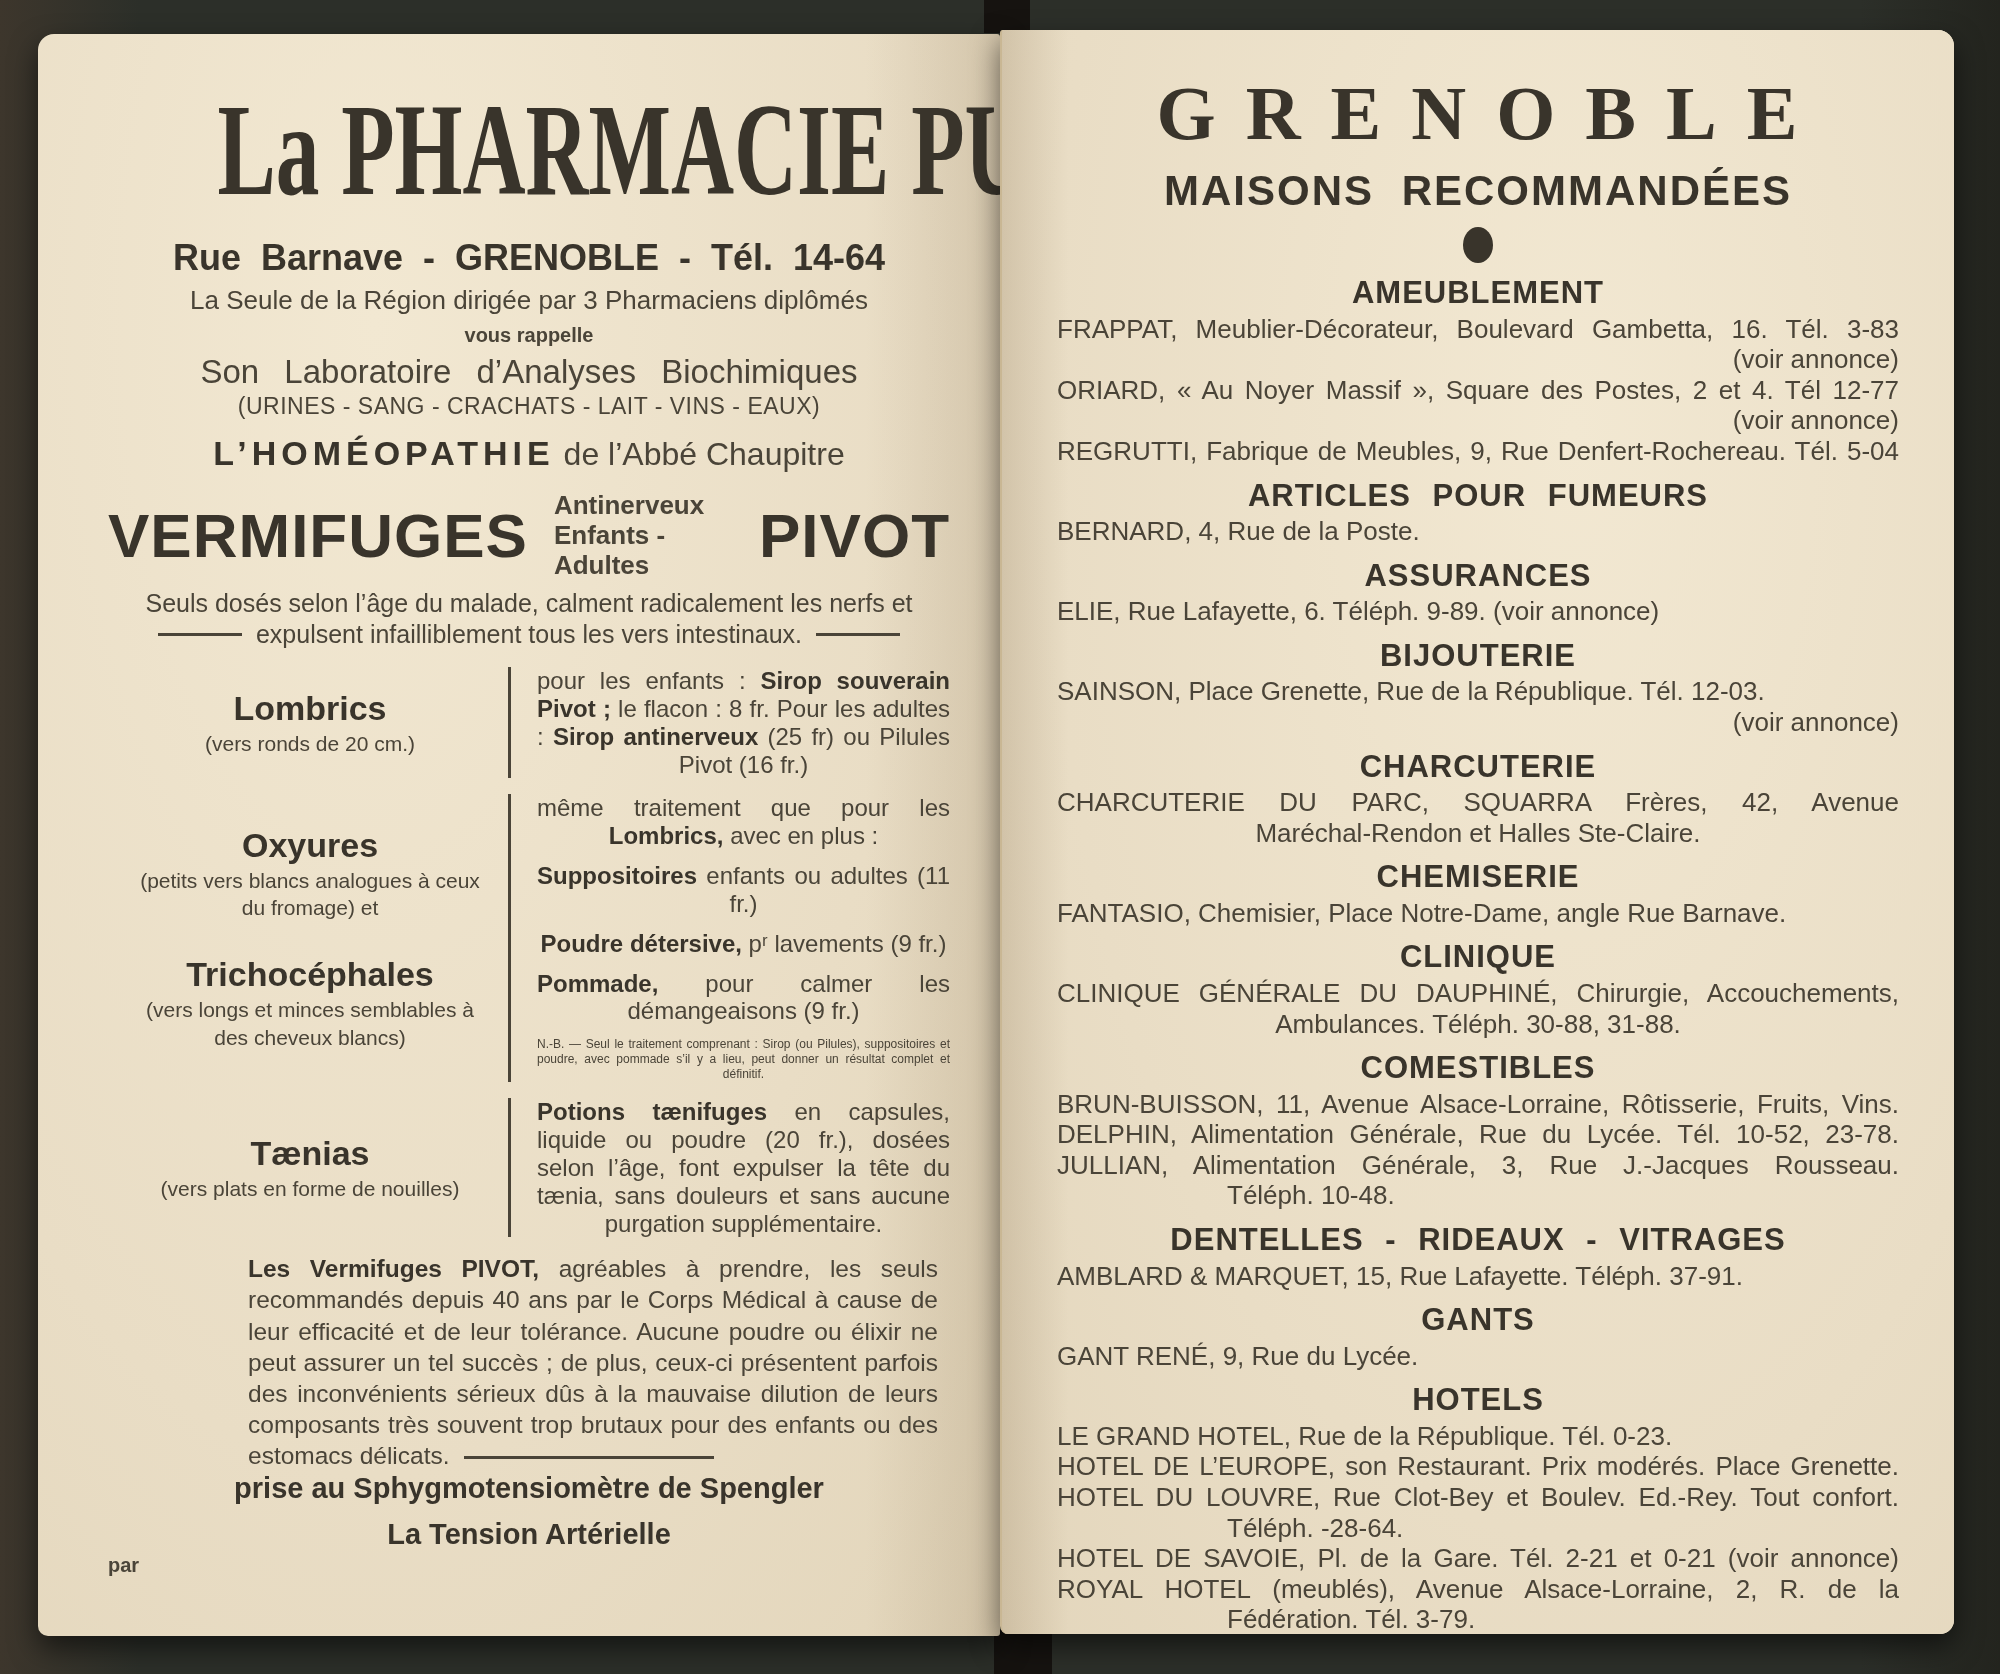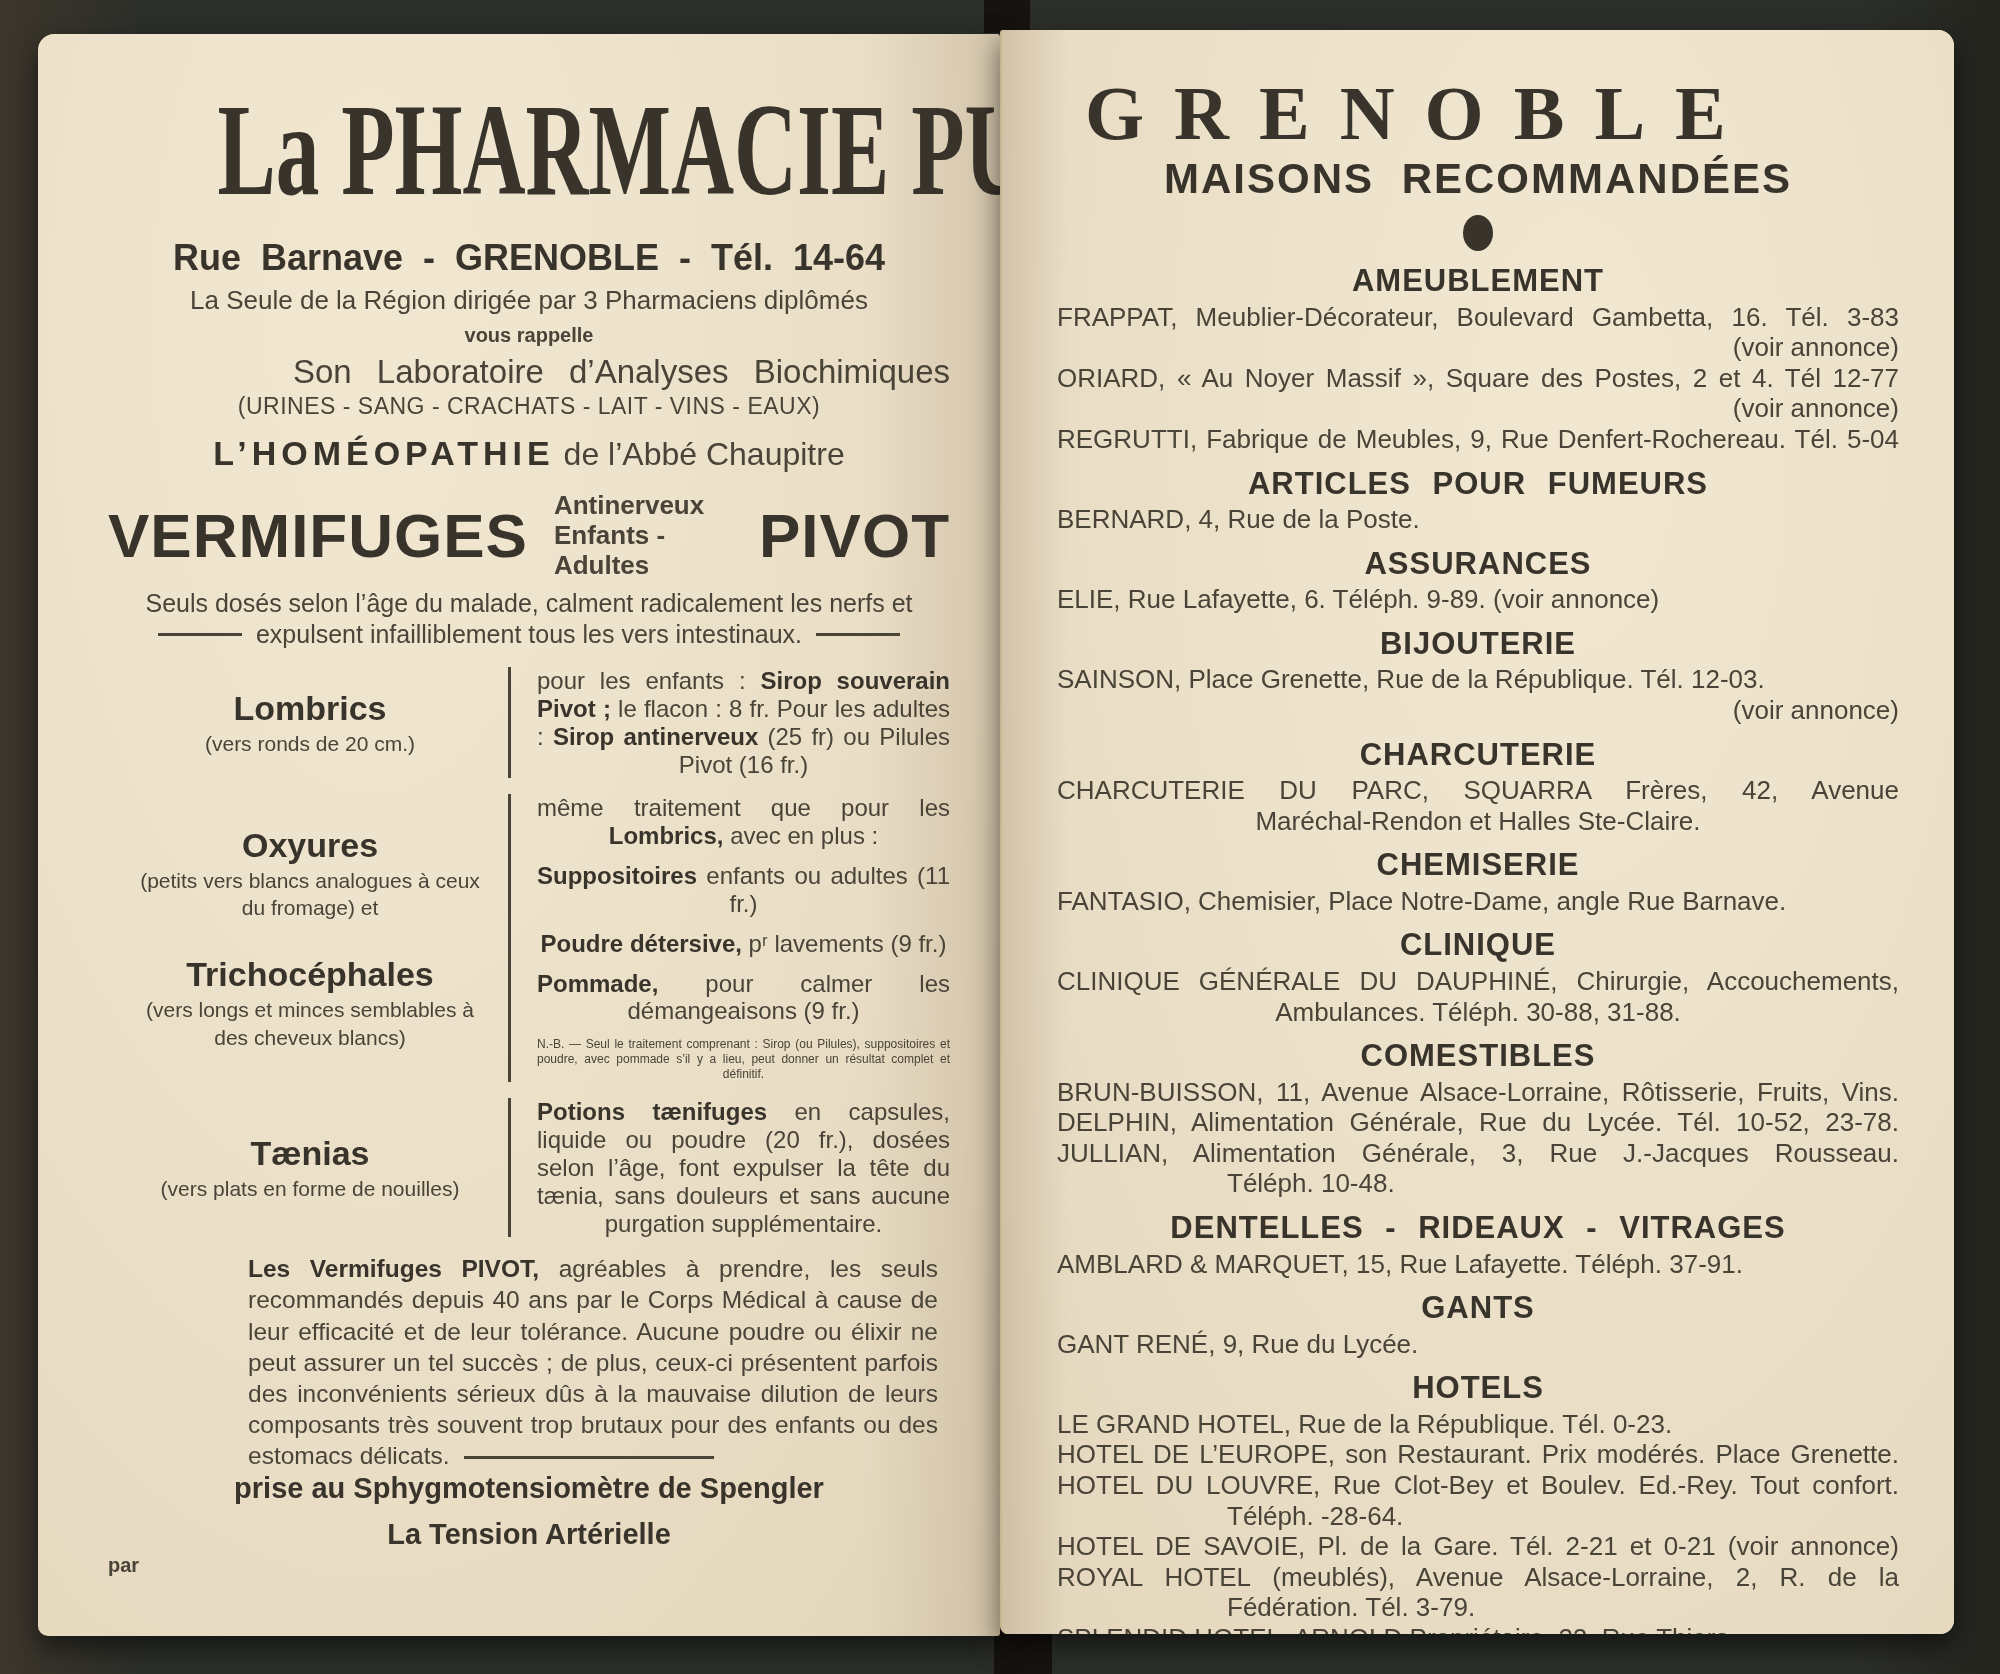--- a/index.html
+++ b/index.html
@@ -30,21 +30,21 @@
       var(--paper);
     padding:45px 55px 0 55px;}
 
   
   .ph-title{font-family:"Liberation Serif",serif;font-size:118px;font-weight:700;
     color:var(--ink-dark);text-align:center;line-height:1.08;white-space:nowrap;
     transform:scale(.74,1.12);transform-origin:50% 50%;margin:0 0 24px;}
   .addr{text-align:center;font-weight:700;font-size:36px;word-spacing:10px;color:var(--ink-dark);margin-bottom:6px;white-space:nowrap;}
   .subtitle{text-align:center;font-size:26px;margin-bottom:8px;white-space:nowrap;}
   .rappelle{text-align:center;font-size:20px;font-weight:700;margin-bottom:6px;}
-  .lab{text-align:right;font-size:33px;word-spacing:16px;margin-bottom:2px;white-space:nowrap;}
+  .lab{text-align:center;font-size:33px;word-spacing:16px;margin-bottom:2px;white-space:nowrap;}
   .labsub{text-align:center;font-size:23px;letter-spacing:.5px;margin-bottom:14px;}
   .homeo{text-align:center;font-size:32px;margin-bottom:18px;white-space:nowrap;}
   .homeo b{font-size:34px;letter-spacing:5px;color:var(--ink-dark);}
   .verm{display:flex;justify-content:center;align-items:center;gap:26px;margin-bottom:8px;}
   .verm-big{font-size:62px;font-weight:700;letter-spacing:1px;color:var(--ink-dark);line-height:1;}
   .verm-mid{font-size:26px;font-weight:700;line-height:1.15;text-align:left;}
   .claim1{text-align:center;font-size:25px;font-weight:500;white-space:nowrap;margin-bottom:2px;}
   .claim2{display:flex;justify-content:center;align-items:center;gap:14px;font-size:25px;font-weight:500;margin-bottom:18px;white-space:nowrap;}
   .rule{width:84px;border-top:3px solid var(--ink);}
   .wtable{margin:0 0 4px 30px;}
@@ -59,21 +59,21 @@
   .wtext b{font-weight:700;color:var(--ink-dark);}
   .nb{font-size:12px;line-height:1.25;text-align:justify;text-align-last:center;margin-top:9px;}
   .closing{margin:14px 12px 0 140px;font-size:24.5px;line-height:1.27;text-align:justify;}
   .closing b{color:var(--ink-dark);}
   .hr-inline{display:inline-block;width:250px;border-top:3px solid var(--ink);vertical-align:middle;margin-left:14px;}
   .tension{margin-top:12px;text-align:center;font-weight:700;font-size:29px;line-height:1.18;color:var(--ink-dark);}
   .by{font-size:20px;font-weight:700;text-align:left;margin-top:2px;}
 
   
   .gren{font-family:"Liberation Serif",serif;font-size:76px;font-weight:700;line-height:1;
-    letter-spacing:30px;padding-left:28px;text-align:left;color:var(--ink-dark);margin:0 0 4px;white-space:nowrap;}
+    letter-spacing:30px;padding-left:28px;text-align:center;color:var(--ink-dark);margin:0 0 16px;white-space:nowrap;}
   .maisons{font-size:42px;font-weight:700;letter-spacing:2px;word-spacing:14px;text-align:center;color:var(--ink-dark);margin-bottom:12px;}
   .dot{width:30px;height:36px;border-radius:50%;background:var(--ink-dark);margin:0 auto 0;}
   .cat{font-size:31px;font-weight:700;letter-spacing:1px;word-spacing:12px;text-align:center;
     color:var(--ink-dark);margin:14px 0 5px;line-height:1.05;}
   .e{font-size:26px;line-height:1.1;margin:2px 0;text-align:left;}
   .e.spread{text-align:justify;text-align-last:justify;}
   .e.right{text-align:right;}
   .e.center{text-align:center;}
   .e.indent{padding-left:170px;}
 </style>

